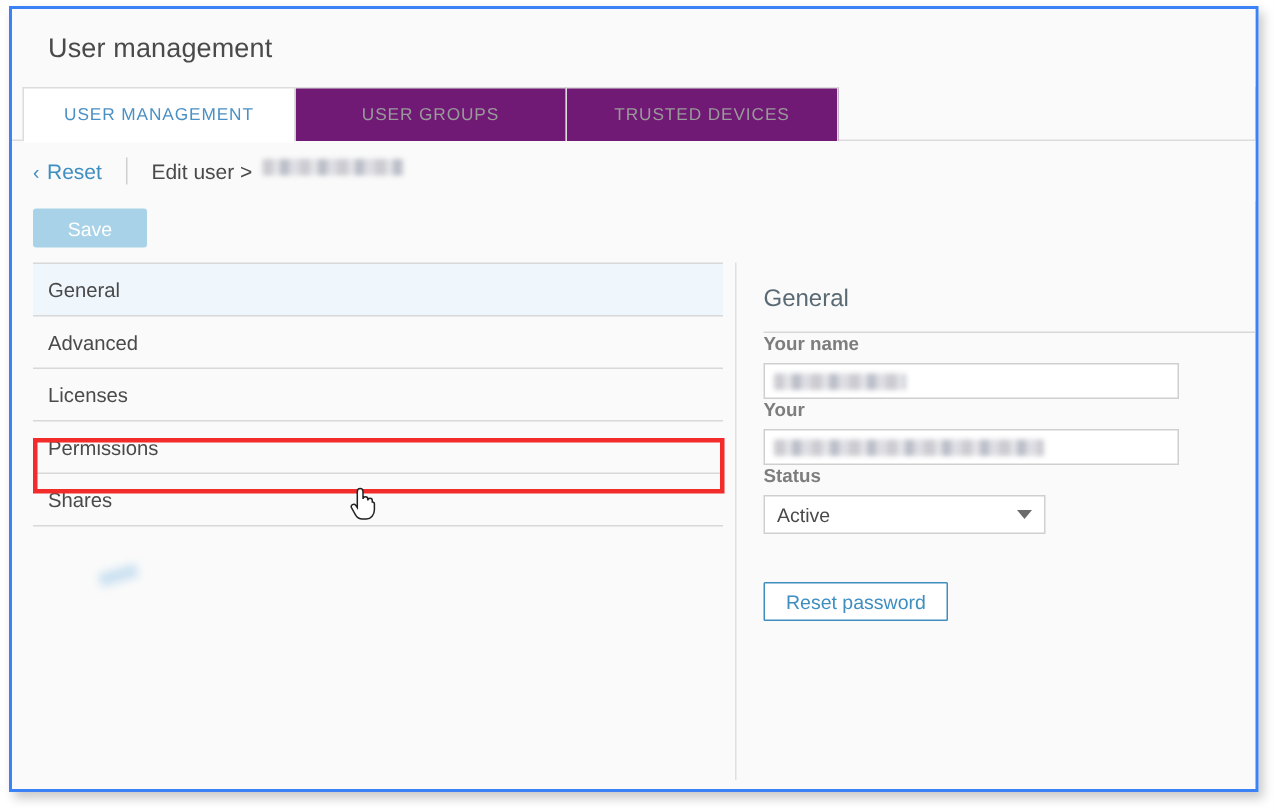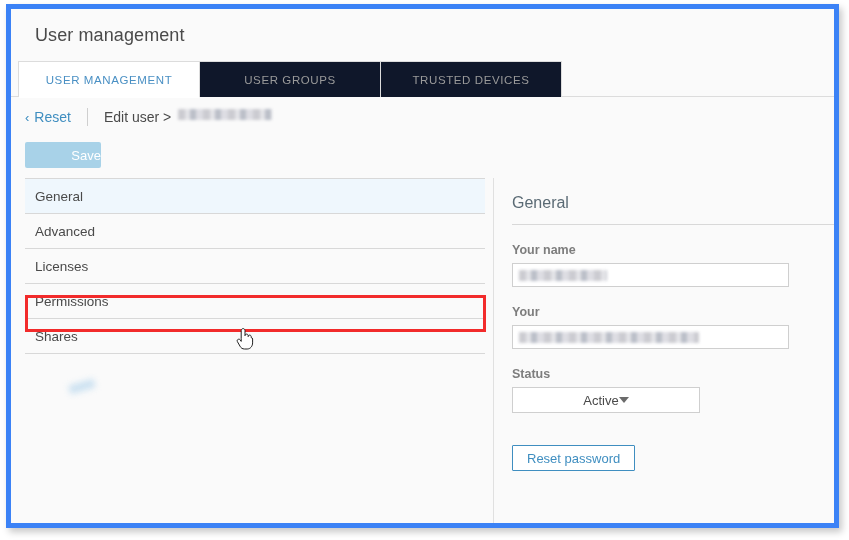--- a/index.html
+++ b/index.html
@@ -12,21 +12,21 @@
     overflow: hidden;
   }
 
   .window {
     position: absolute;
     left: 6px;
     top: 4px;
     width: 833px;
     height: 524px;
     background: #fafafa;
-    border: 5px solid #3b82f6;
+    border: 2px solid #3b82f6;
     box-shadow: 3px 4px 7px rgba(0,0,0,0.22);
     overflow: hidden;
   }
 
   
   .titlebar {
     height: 52px;
     padding: 16px 0 0 24px;
     background: #fafafa;
   }
@@ -55,21 +55,21 @@
     background: #dcdcdc;
   }
   .tab {
     width: 182px;
     display: flex;
     align-items: center;
     justify-content: center;
     font-size: 11.5px;
     letter-spacing: 0.6px;
     color: #9a9a9a;
-    background: #0f172a;
+    background: #701a75;
     border: 1px solid #dcdcdc;
     border-bottom: none;
     margin-right: -1px;
     position: relative;
     z-index: 1;
     cursor: pointer;
   }
   .tab.active {
     background: #ffffff;
     color: #4a90c4;
@@ -132,21 +132,20 @@
   .save-btn {
     width: 76px;
     height: 26px;
     background: #a8d2e8;
     color: #ffffff;
     border: none;
     border-radius: 2px;
     font-size: 13px;
     font-family: inherit;
     cursor: default;
-    text-align: right;
   }
 
   
   .split {
     display: flex;
     height: 345px;
   }
   .left-pane {
     width: 483px;
     border-right: 1px solid #e0e0e0;
@@ -218,21 +217,21 @@
   .pane-title {
     font-size: 16px;
     color: #5a6a74;
     font-weight: normal;
   }
   .pane-rule {
     height: 1px;
     background: #d8d8d8;
     margin: 12px 0 0 0;
   }
-  .field { margin-top: 18px; }
+  .field { }
   .field-label {
     font-size: 12.5px;
     font-weight: bold;
     color: #7d7d7d;
     margin-bottom: 6px;
   }
   .text-input {
     width: 277px;
     height: 24px;
     border: 1px solid #cfcfcf;
@@ -242,21 +241,21 @@
     padding: 0 6px;
     cursor: text;
   }
   .select-box {
     width: 188px;
     height: 26px;
     border: 1px solid #cfcfcf;
     background: #ffffff;
     display: flex;
     align-items: center;
-    justify-content: center;
+    justify-content: space-between;
     padding: 0 8px;
     font-size: 13px;
     color: #4a4a4a;
     cursor: pointer;
   }
   .caret {
     width: 0; height: 0;
     border-left: 5px solid transparent;
     border-right: 5px solid transparent;
     border-top: 6px solid #6b6b6b;

